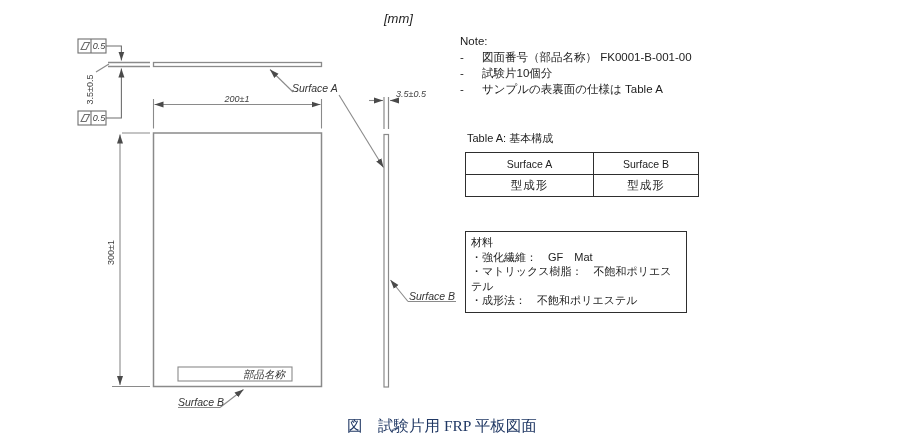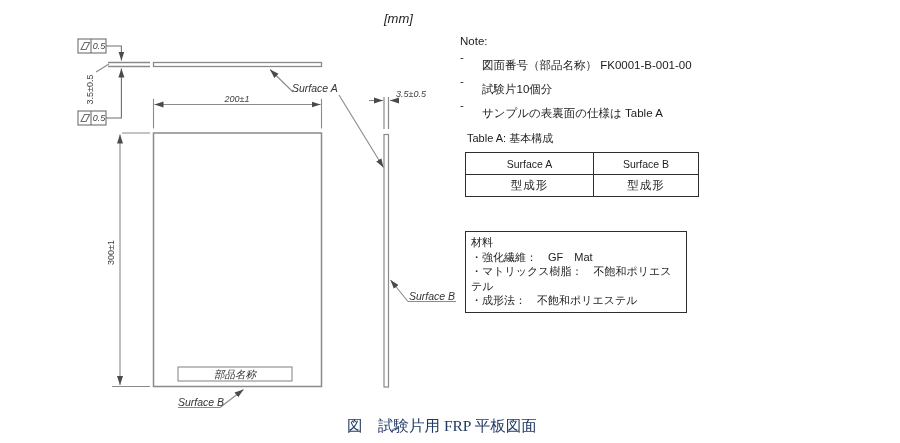--- a/index.html
+++ b/index.html
@@ -11,37 +11,37 @@
   .surf{font-size:10.5px;color:#333;}
   .ctr{text-align:center;}
   .rotwrap{position:absolute;display:flex;align-items:center;justify-content:center;
            transform:rotate(-90deg);}
   .units{font-size:13px;color:#222;}
   .tolval{font-size:9px;color:#3f3f3f;}
   
   .note{position:absolute;left:460px;top:33px;font-size:11.5px;color:#1c1c1c;line-height:16px;}
   .note-row{display:flex;}
   .note-dash{width:13px;flex:0 0 13px;}
-  .note-text{margin-left:9px;margin-top:8px;}
+  .note-text{margin-left:9px;}
   
   .tableA-title{position:absolute;left:467px;top:131px;font-size:11px;color:#1c1c1c;}
   .tableA{position:absolute;left:465px;top:152px;border-collapse:collapse;}
   .tableA td{border:1.2px solid #2e2e2e;text-align:center;vertical-align:middle;
              height:21px;padding:0;color:#1c1c1c;}
   .tableA .c1{width:127px;}
   .tableA .c2{width:104px;}
   .tableA .hdr td{font-size:10.5px;}
   .tableA .val td{font-size:11.5px;letter-spacing:1px;}
   
   .material{position:absolute;left:465px;top:231px;width:202px;border:1.2px solid #2e2e2e;
             padding:3px 13px 4px 5px;font-size:11px;line-height:14.6px;color:#1c1c1c;}
   
   .caption{position:absolute;left:347px;top:416px;font-family:"Liberation Serif","DejaVu Serif",serif;
            font-size:15.5px;color:#203864;}
-  .pn{font-size:10.5px;color:#333;}
+  .pn{font-size:10.5px;color:#333;padding-left:29px;}
 </style>
 </head>
 <body>
 
 <div id="stage">
 
   <svg width="900" height="443" viewBox="0 0 900 443">
     <defs>
       <marker id="arr" markerUnits="userSpaceOnUse" markerWidth="10" markerHeight="7" refX="9" refY="3.5" orient="auto">
         <path d="M0,0.5 L9,3.5 L0,6.5 Z" fill="#4a4a4a"></path>

